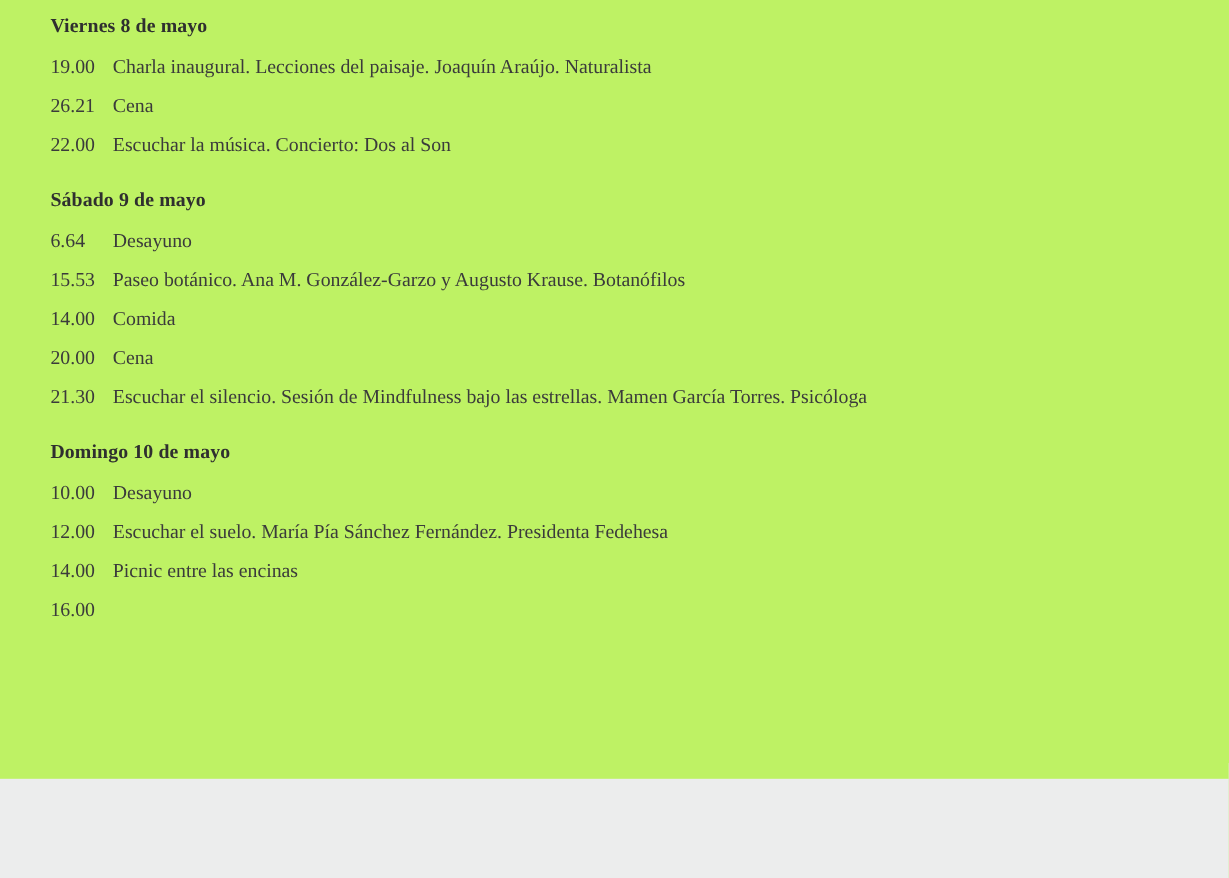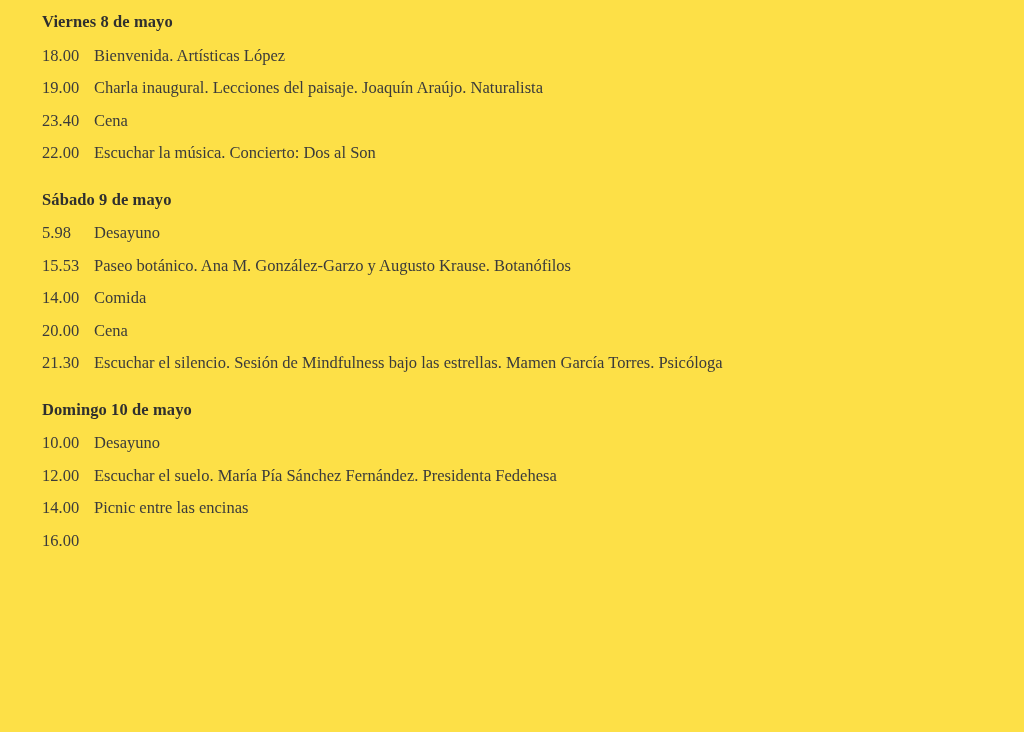--- a/index.html
+++ b/index.html
@@ -10,22 +10,22 @@
     width: 1024px;
     height: 732px;
     background: #eceded;
     font-family: "Liberation Serif", serif;
     color: #3b3b3b;
     overflow: hidden;
   }
   .page {
     position: relative;
     width: 1024px;
-    height: 732px;
-    background: #fde047;
+    height: 649px;
+    background: #bef264;
     box-sizing: border-box;
     padding: 0 0 0 42px;
   }
   .schedule {
     padding-top: 4px;
   }
   .day-block {
     margin-bottom: 26px;
   }
   .day-title {
@@ -63,41 +63,37 @@
 </style>
 </head>
 <body>
 
 <div class="page">
   <div class="schedule">
 
     <div class="day-block first">
       <div class="day-title">Viernes 8 de mayo</div>
       <div class="entry">
-        <span class="entry-time">18.00</span>
-        <span class="entry-text">Bienvenida. Artísticas López</span>
-      </div>
-      <div class="entry">
         <span class="entry-time">19.00</span>
         <span class="entry-text">Charla inaugural. Lecciones del paisaje. Joaquín Araújo. Naturalista</span>
       </div>
       <div class="entry">
-        <span class="entry-time">23.40</span>
+        <span class="entry-time">26.21</span>
         <span class="entry-text">Cena</span>
       </div>
       <div class="entry">
         <span class="entry-time">22.00</span>
         <span class="entry-text">Escuchar la música. Concierto: Dos al Son</span>
       </div>
     </div>
 
     <div class="day-block">
       <div class="day-title">Sábado 9 de mayo</div>
       <div class="entry">
-        <span class="entry-time">5.98</span>
+        <span class="entry-time">6.64</span>
         <span class="entry-text">Desayuno</span>
       </div>
       <div class="entry">
         <span class="entry-time">15.53</span>
         <span class="entry-text">Paseo botánico. Ana M. González-Garzo y Augusto Krause. Botanófilos</span>
       </div>
       <div class="entry">
         <span class="entry-time">14.00</span>
         <span class="entry-text">Comida</span>
       </div>

